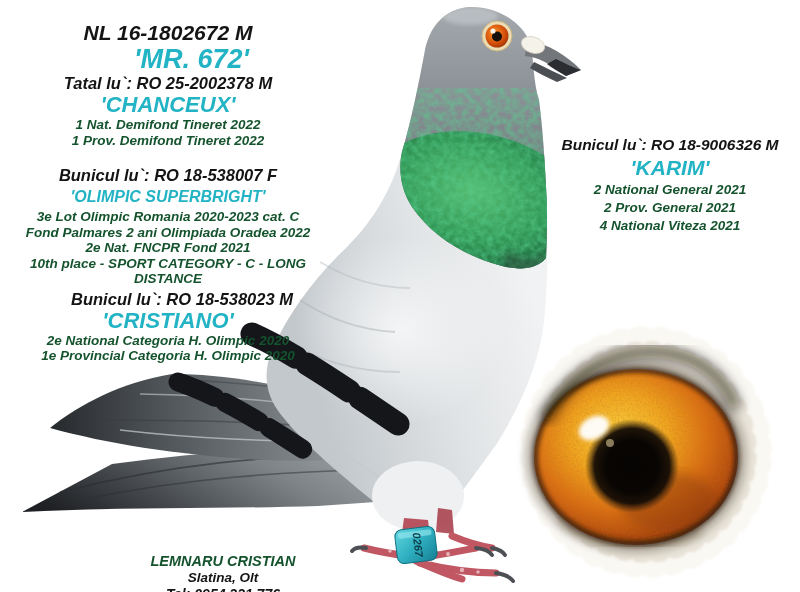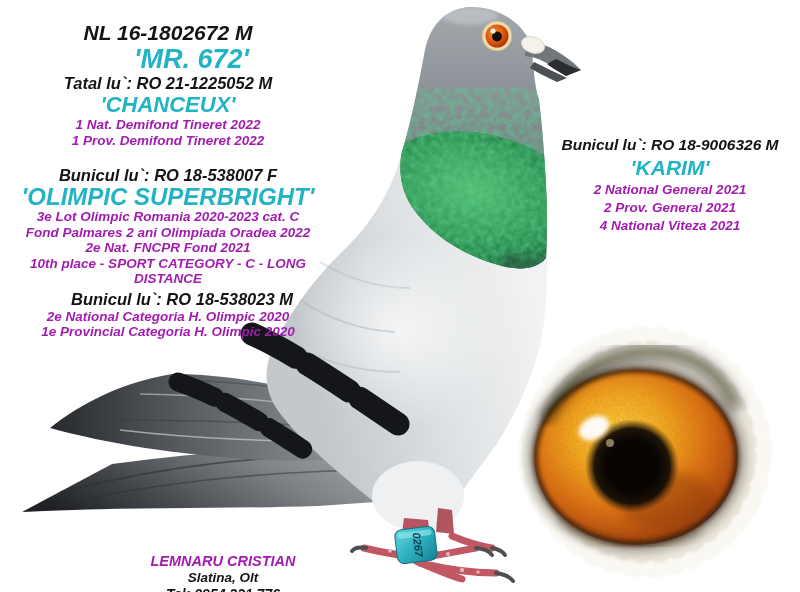--- a/index.html
+++ b/index.html
@@ -9,26 +9,26 @@
     font-family:"Liberation Sans", sans-serif;
     font-style:italic; font-weight:bold;
   }
   .stage svg.photo { position:absolute; left:0; top:0; }
   .block { position:absolute; text-align:center; line-height:1.1; }
   .blk-left   { left:0px;   top:20px;  width:336px; }
   .blk-right  { left:538px; top:135px; width:264px; }
   .blk-owner  { left:118px; top:553px; width:210px; }
   .t-black { color:#141414; }
   .t-cyan  { color:#22b3c4; }
-  .t-red   { color:#a21caf; }
+  .t-red   { color:#14532d; }
   .ring    { font-size:21px;  line-height:25px; }
   .bigname { font-size:27px;  line-height:29px;padding-left:47px; }
   .parent  { font-size:16.5px;line-height:19px; }
   .name    { font-size:22px;  line-height:24px; }
-  .namew   { font-size:24px;line-height:24px; }
+  .namew   { font-size:16px;line-height:24px; }
   .res     { font-size:13.5px;line-height:15.5px; }
   .rlabel  { font-size:15.5px;line-height:20px; }
   .rname   { font-size:21px;  line-height:26px; }
   .rres    { font-size:13.5px;line-height:18px; }
   .owner   { font-size:14.5px;line-height:17px; }
   .loc     { font-size:13.5px;line-height:16px; }
   .tel     { font-size:14px;  line-height:17px; }
 </style>
 </head>
 <body>
@@ -246,31 +246,32 @@
       <circle cx="632" cy="466" r="47" fill="url(#pupilG)"></circle>
       <ellipse cx="594" cy="428" rx="16" ry="11" transform="rotate(-28 594 428)" fill="#ffffff" opacity="0.95" filter="url(#b2)"></ellipse>
       <circle cx="610" cy="443" r="4" fill="#ffe9b0" opacity="0.5"></circle>
       <path d="M 560,520 C 595,548 660,552 700,530" fill="none" stroke="rgba(70,45,20,0.4)" stroke-width="6" filter="url(#b4)"></path>
     </g>
   </svg>
 
   <div class="block blk-left">
     <div class="ring t-black">NL 16-1802672 M</div>
     <div class="bigname t-cyan">'MR. 672'</div>
-    <div class="parent t-black">Tatal lu`: RO 21-1225052 M</div>
+    <div class="parent t-black">Tatal lu`: RO 25-2002378 M</div>
     <div class="name t-cyan">'CHANCEUX'</div>
     <div class="res t-red">1 Nat. Demifond Tineret 2022</div>
     <div class="res t-red">1 Prov. Demifond Tineret 2022</div>
     <div class="parent t-black" style="margin-top:18px;">Bunicul lu`: RO 18-538007 F</div>
     <div class="namew t-cyan">'OLIMPIC SUPERBRIGHT'</div>
     <div class="res t-red">3e Lot Olimpic Romania 2020-2023 cat. C</div>
     <div class="res t-red">Fond Palmares 2 ani Olimpiada Oradea 2022</div>
     <div class="res t-red">2e Nat. FNCPR Fond 2021</div>
     <div class="res t-red">10th place - SPORT CATEGORY - C - LONG DISTANCE</div>
     <div class="parent t-black" style="margin-top:3px;margin-left:28px;">Bunicul lu`: RO 18-538023 M</div>
+    <div class="name t-cyan">'CRISTIANO'</div>
     <div class="res t-red">2e National Categoria H. Olimpic 2020</div>
     <div class="res t-red">1e Provincial Categoria H. Olimpic 2020</div>
   </div>
 
   <div class="block blk-right">
     <div class="rlabel t-black">Bunicul lu`: RO 18-9006326 M</div>
     <div class="rname t-cyan">'KARIM'</div>
     <div class="rres t-red">2 National General 2021</div>
     <div class="rres t-red">2 Prov. General 2021</div>
     <div class="rres t-red">4 National Viteza 2021</div>

